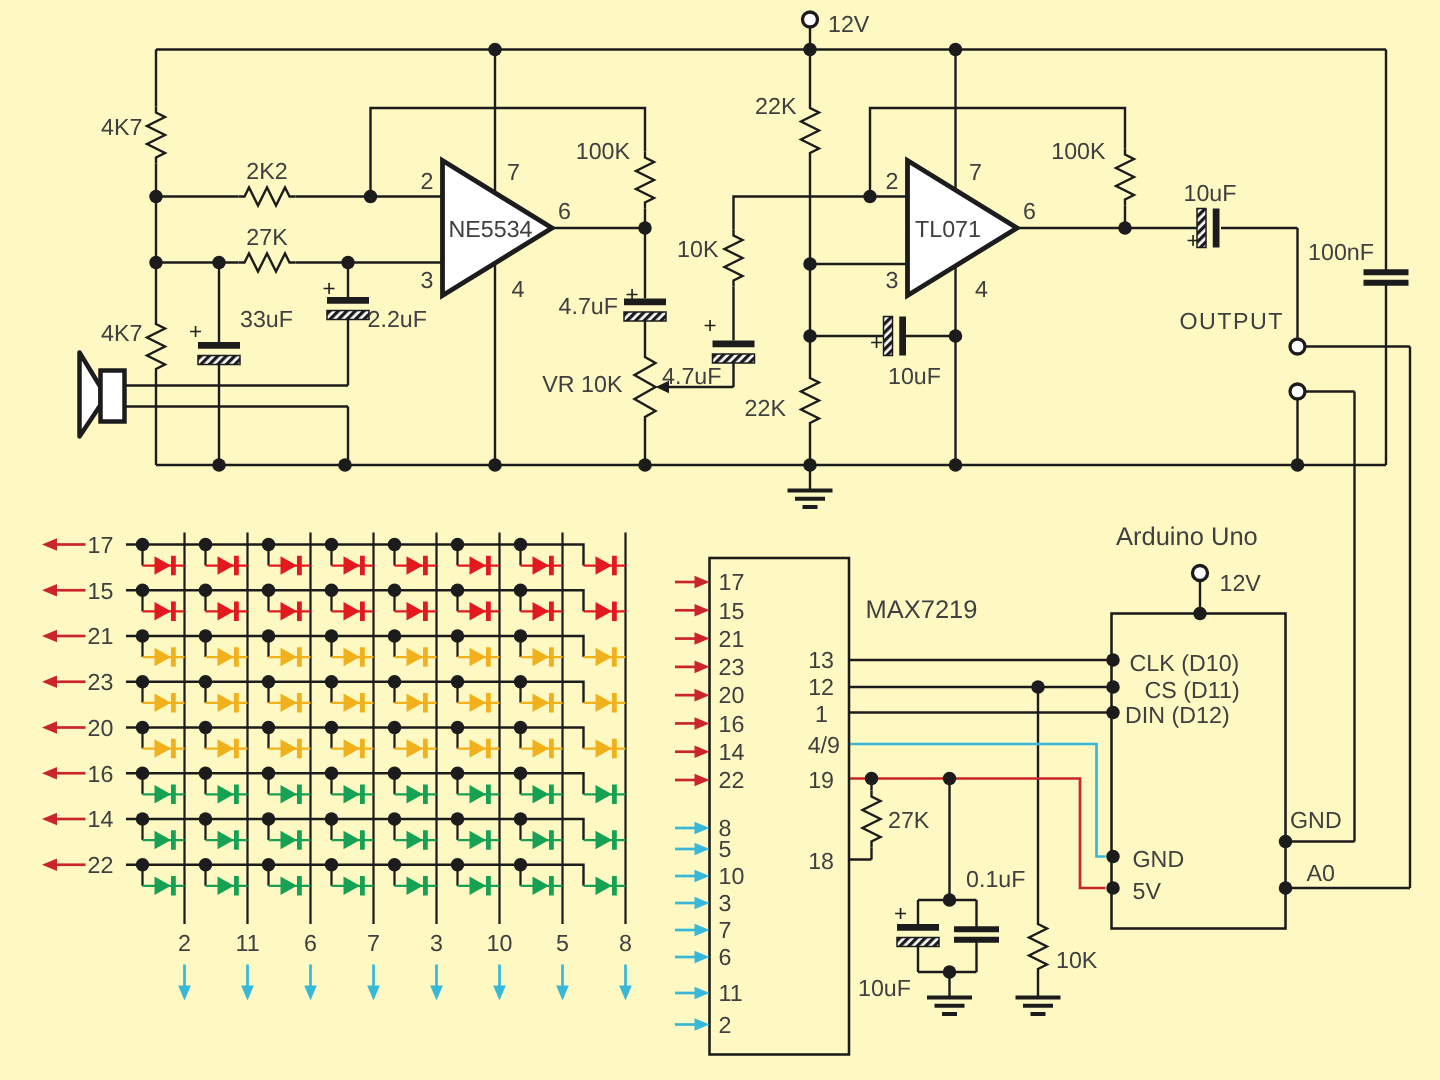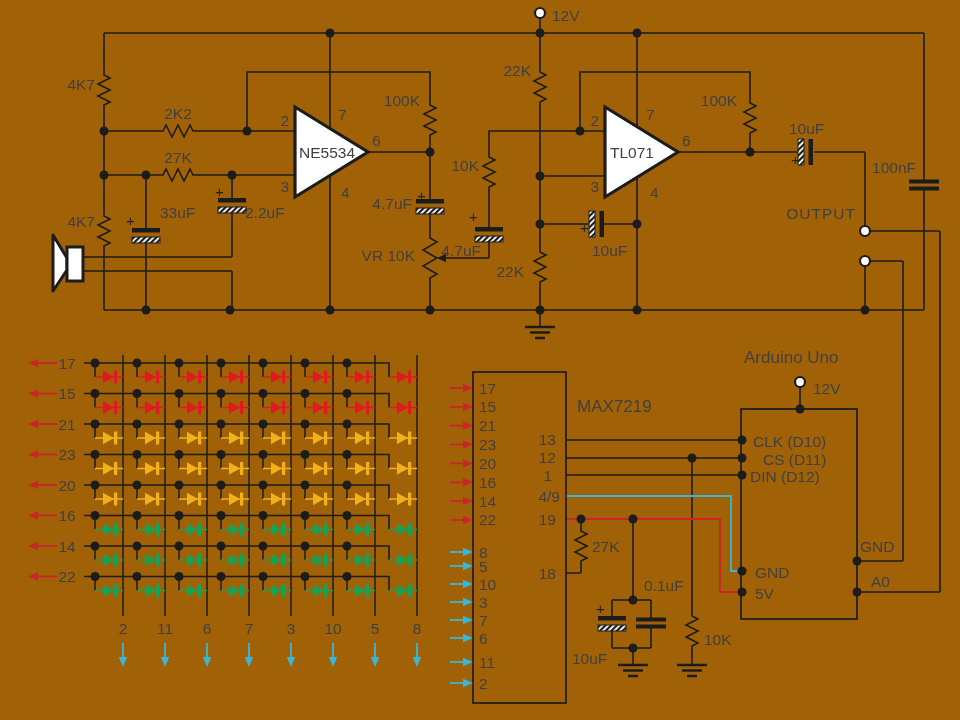--- a/index.html
+++ b/index.html
@@ -1,16 +1,16 @@
 <!DOCTYPE html>
 <html><head>
 <meta charset="utf-8">
 <style>
   html,body{margin:0;padding:0;background:#fff;}
-  #stage{width:960px;height:720px;position:relative;background:#a16207;}
+  #stage{width:960px;height:720px;position:relative;background:#fef9c3;}
   svg{display:block;}
   text{user-select:none;}
   .lbl{font-family:"Liberation Sans",sans-serif;font-size:15.5px;fill:#404040;}
   .big{font-size:17px;}
   .plus{font-family:"Liberation Sans",sans-serif;font-size:15px;fill:#222;}
   .outp{letter-spacing:1px;}
 </style>
 </head>
 <body>
 

